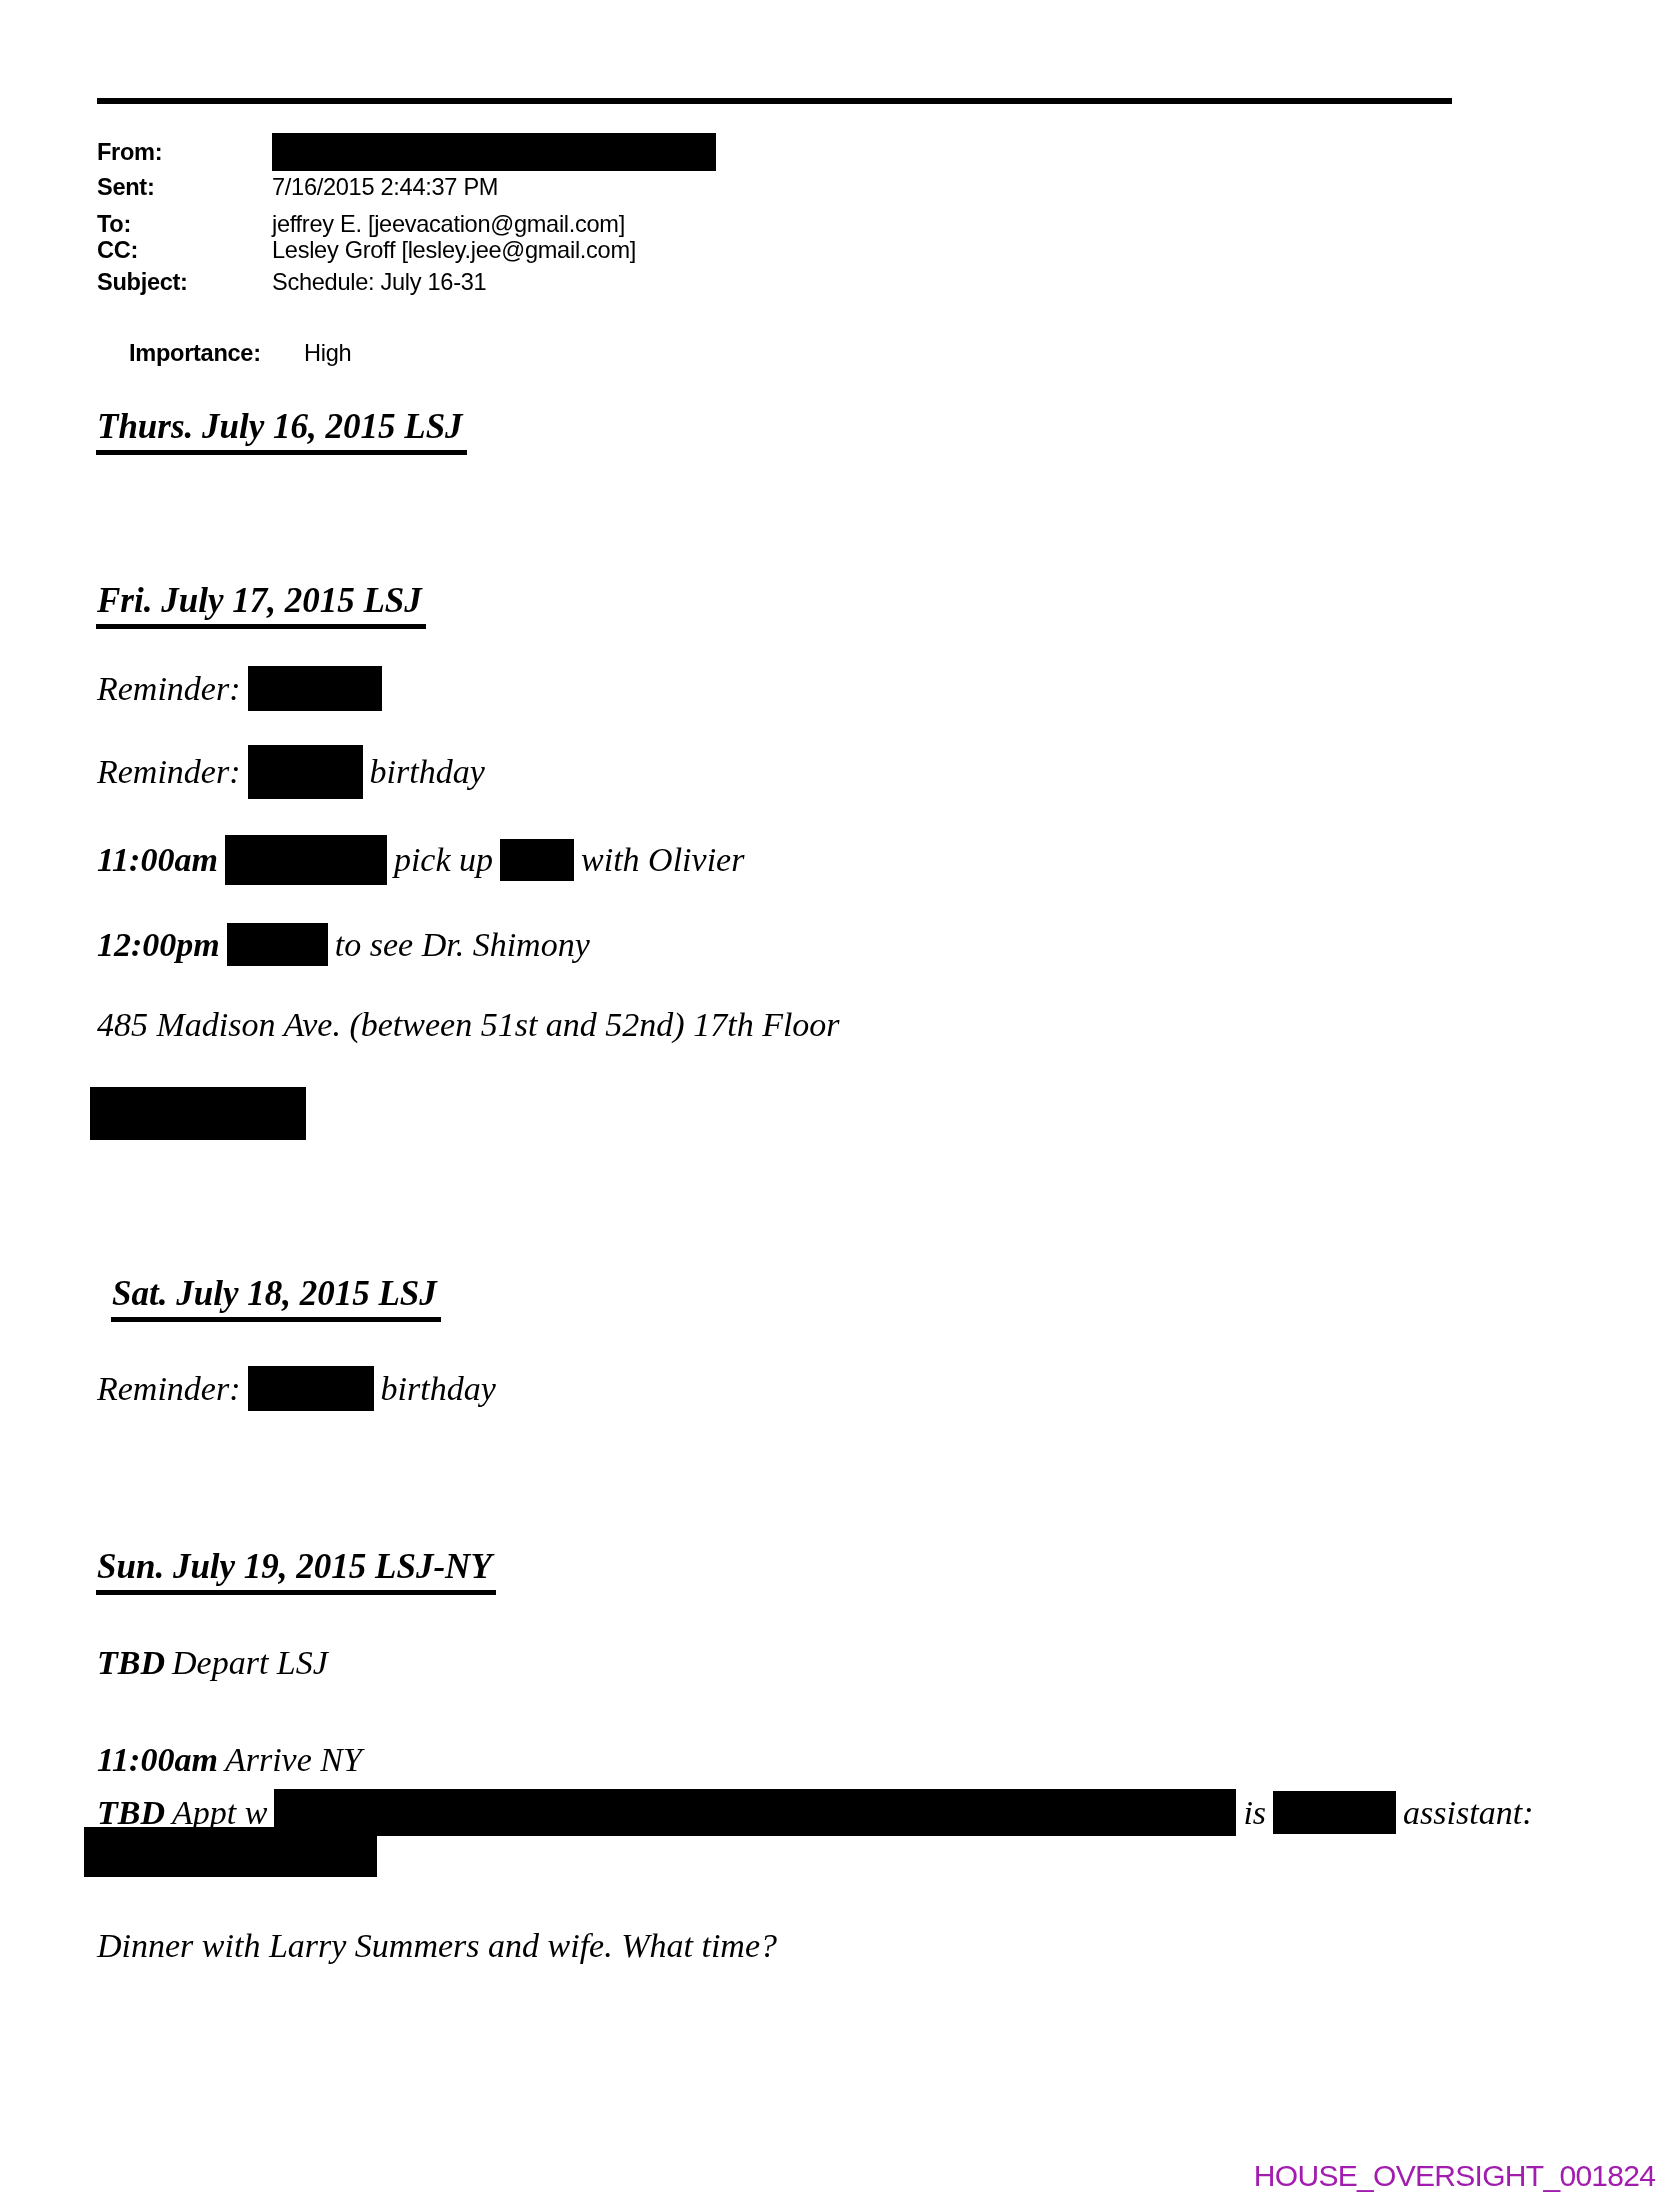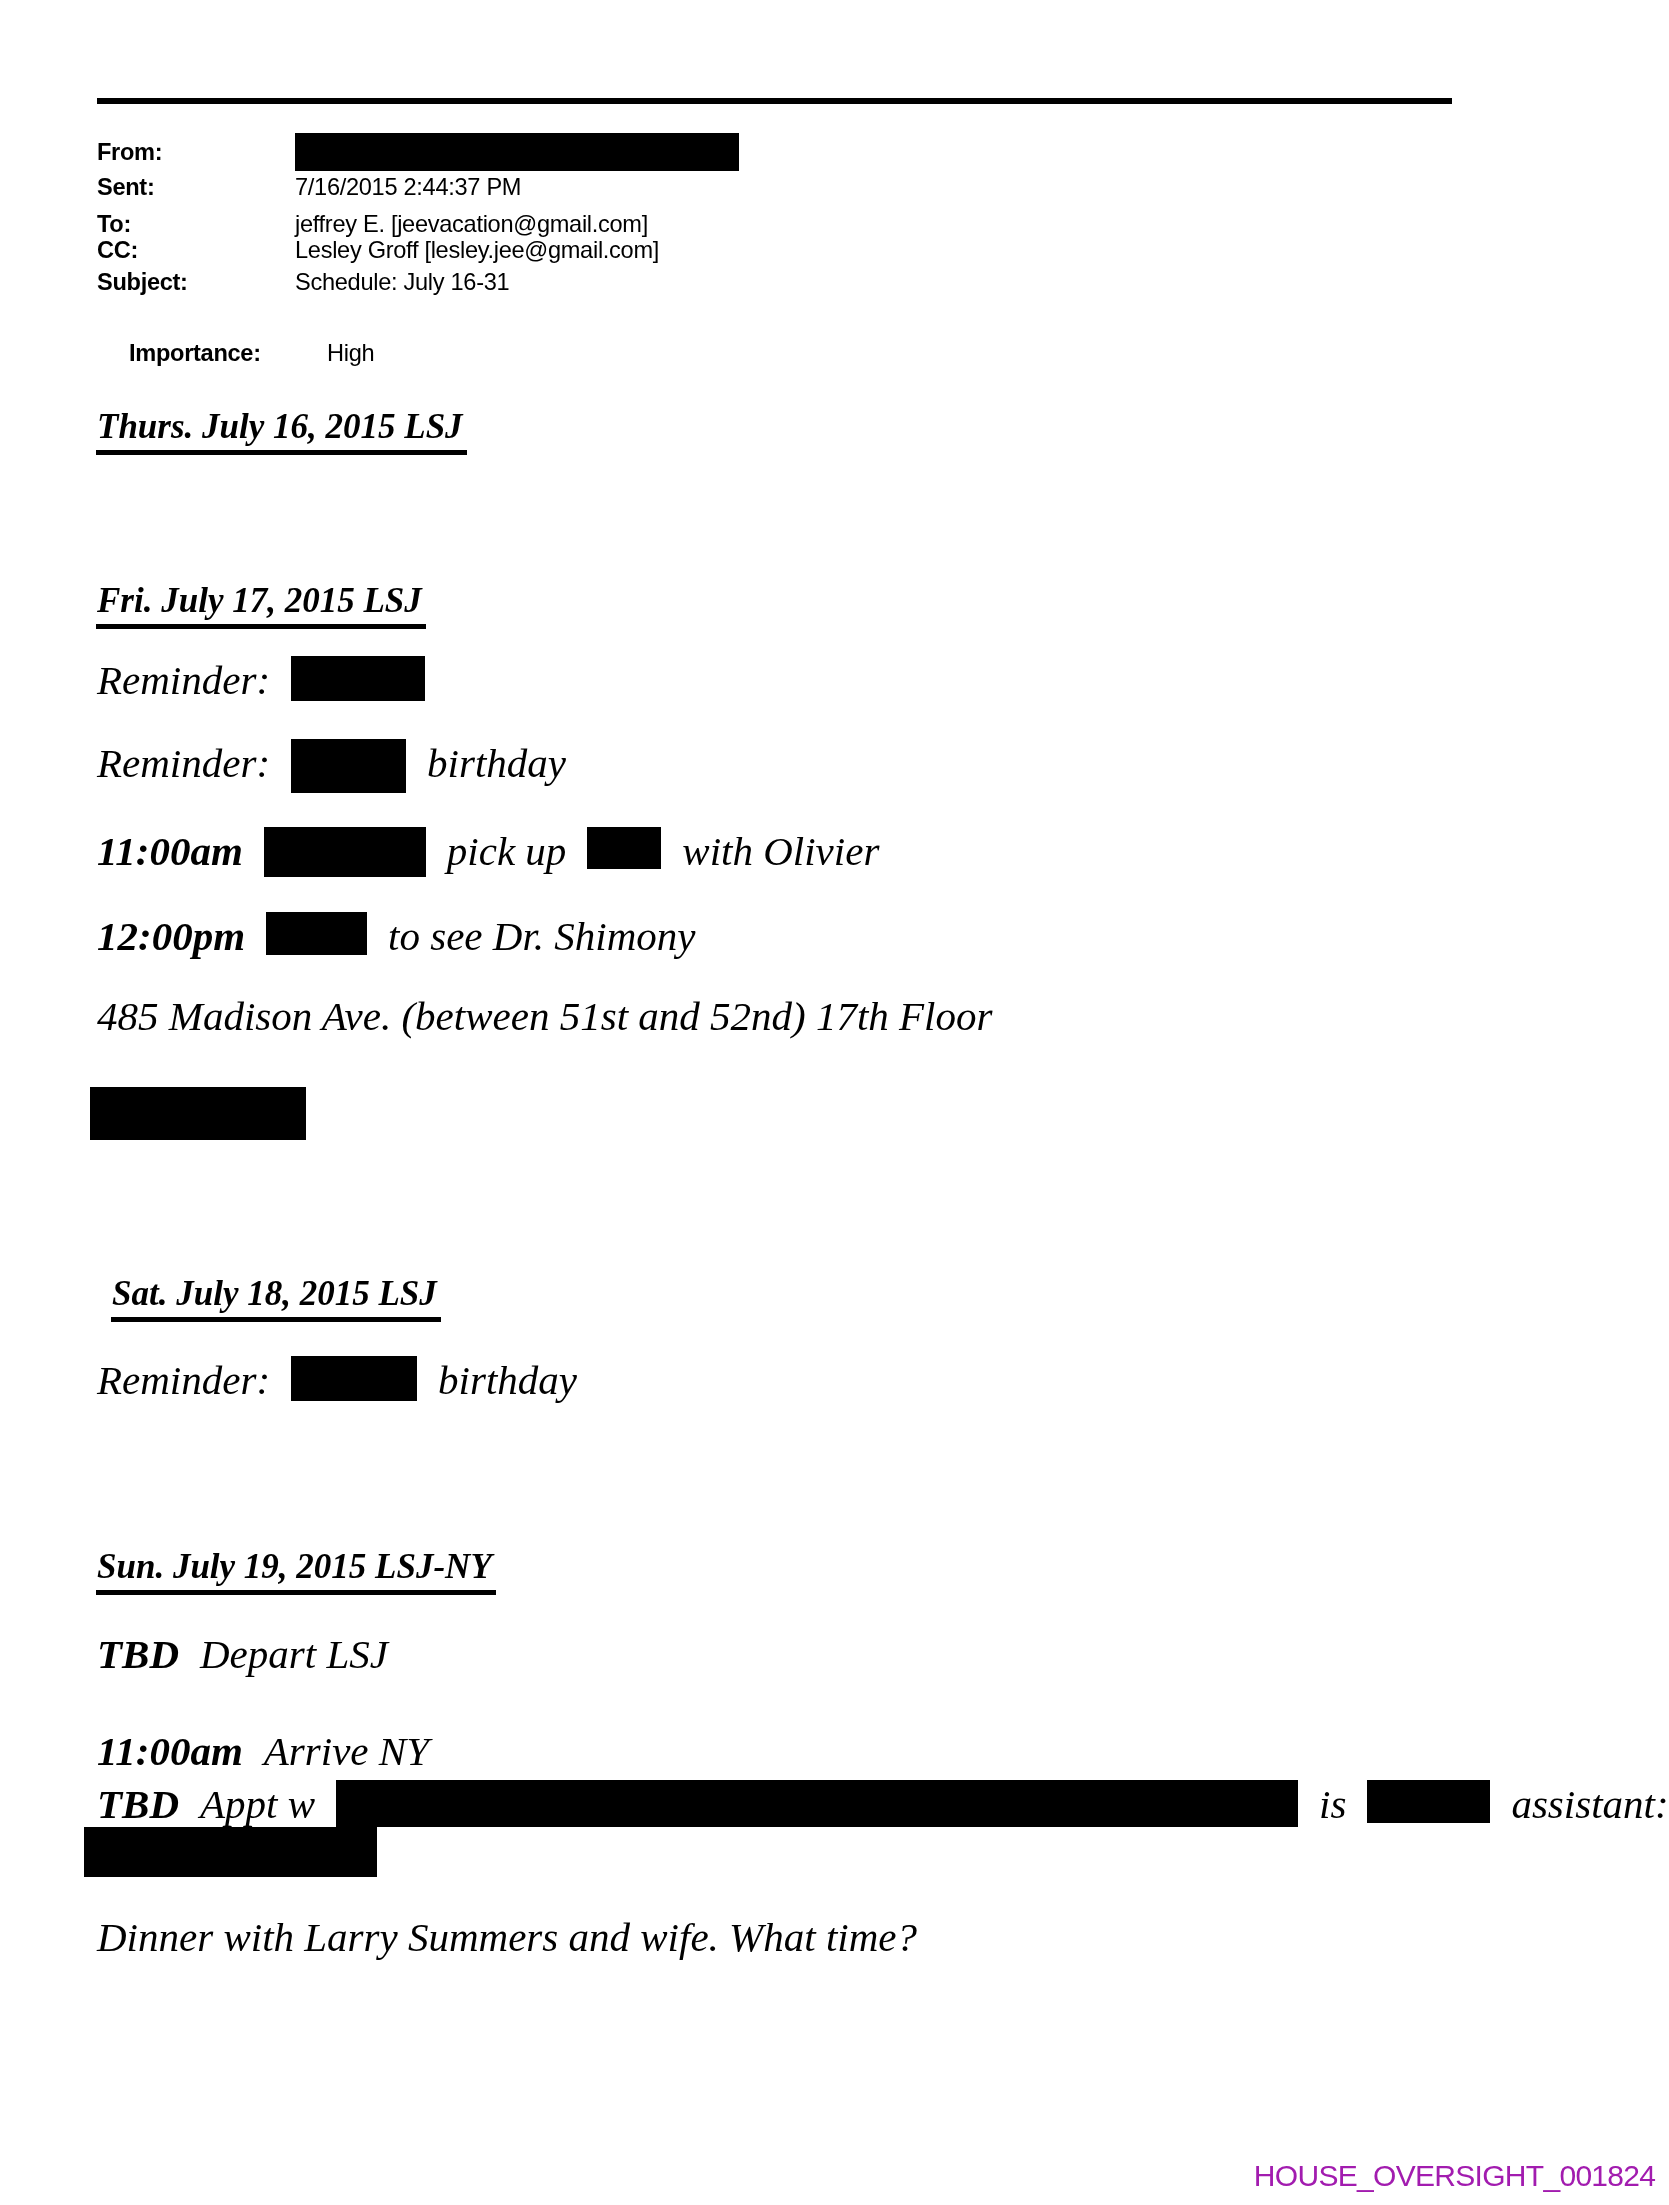--- a/index.html
+++ b/index.html
@@ -27,41 +27,41 @@
   .hrow {
     position: absolute;
     left: 97px;
     display: flex;
     align-items: center;
     height: 29px;
     font-family: "Liberation Sans", sans-serif;
     font-size: 23.6px;
     letter-spacing: -0.3px;
     white-space: pre;
-    gap: 23px;
   }
   .hrow .hlabel {
     font-weight: bold;
     flex: 0 0 175px;
     width: 175px;
   }
   .redact {
     background: #000000;
     flex: none;
     display: inline-block;
   }
   
   .bline {
     position: absolute;
     display: flex;
-    gap: 21px;
+    align-items: center;
+    gap: 7px;
     height: 65px;
     font-family: "Liberation Serif", serif;
     font-style: italic;
-    font-size: 41px;
+    font-size: 34px;
     white-space: pre;
   }
   .seg-i  { font-style: italic; }
   .seg-bi { font-style: italic; font-weight: bold; }
   .heading {
     position: absolute;
     font-family: "Liberation Serif", serif;
     font-style: italic;
     font-weight: bold;
     font-size: 35px;

